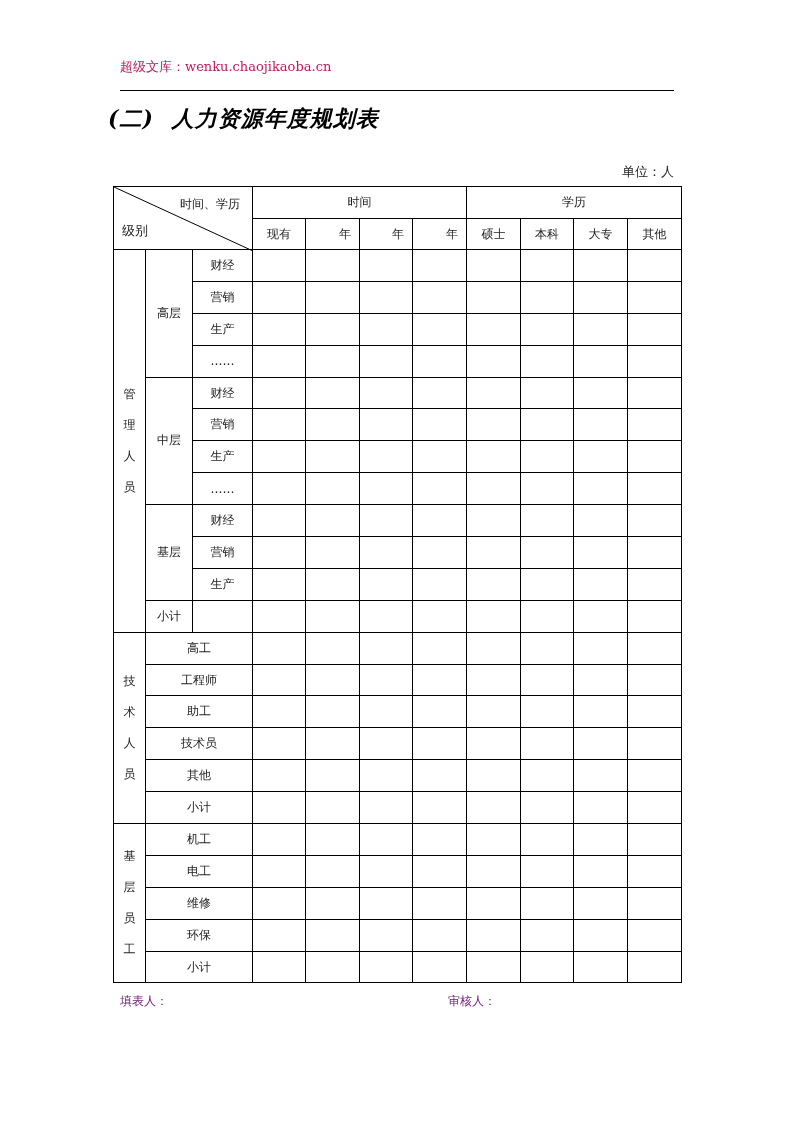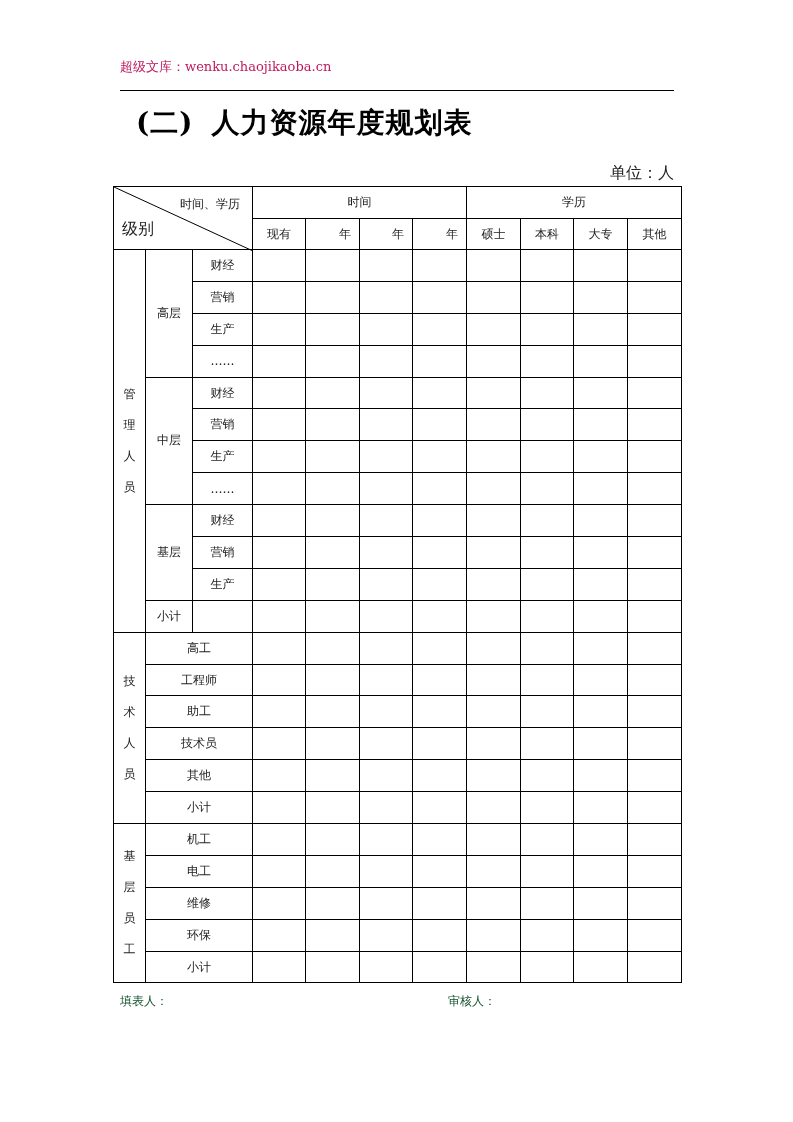--- a/index.html
+++ b/index.html
@@ -1,32 +1,32 @@
 <!DOCTYPE html>
 <html><head>
 <meta charset="utf-8">
 <style>
   html,body{margin:0;padding:0;background:#fff;}
   body{width:793px;height:1122px;position:relative;font-family:"DejaVu Serif","Liberation Serif",serif;color:#000;}
   .hdr{position:absolute;left:120px;top:58px;font-size:13px;color:#be185d;}
   .hr{position:absolute;left:120px;top:90px;width:554px;height:0;border-top:1px solid #000;}
-  .title{position:absolute;left:136px;top:104px;font-size:28px;font-weight:bold;letter-spacing:1px;}
+  .title{position:absolute;left:108px;top:104px;font-size:22px;font-weight:bold;letter-spacing:1px;font-style:italic;}
   .title .num{margin-right:18px;}
-  .unit{position:absolute;right:119px;top:163px;font-size:16px;color:#222;}
+  .unit{position:absolute;right:119px;top:163px;font-size:13px;color:#222;}
   table{position:absolute;left:113px;top:186px;border-collapse:collapse;table-layout:fixed;width:568px;}
   td{border:1px solid #000;padding:0;font-size:12px;text-align:center;vertical-align:middle;color:#222;height:30.9px;}
   td.h1{height:31px;}
   td.h2{height:30px;}
   td.right{text-align:right;padding-right:8px;}
   td.diag{position:relative;padding:0;}
   td.diag svg{position:absolute;left:0;top:0;}
   .diag-top{position:absolute;right:12px;top:9px;font-size:12px;font-family:Liberation Serif, serif;}
-  .diag-bot{position:absolute;left:8px;bottom:9px;font-size:16px;}
+  .diag-bot{position:absolute;left:8px;bottom:9px;font-size:13px;}
   .vert span{display:block;line-height:31px;}
-  .footer{position:absolute;top:993px;font-size:12px;color:#14532d;}
+  .footer{position:absolute;top:993px;font-size:12px;color:#701a75;}
 </style>
 </head>
 <body>
 
 <div class="hdr">超级文库：wenku.chaojikaoba.cn</div>
 <div class="hr"></div>
 <div class="title"><span class="num">(二)</span><span>人力资源年度规划表</span></div>
 <div class="unit">单位：人</div>
 
 <table>

